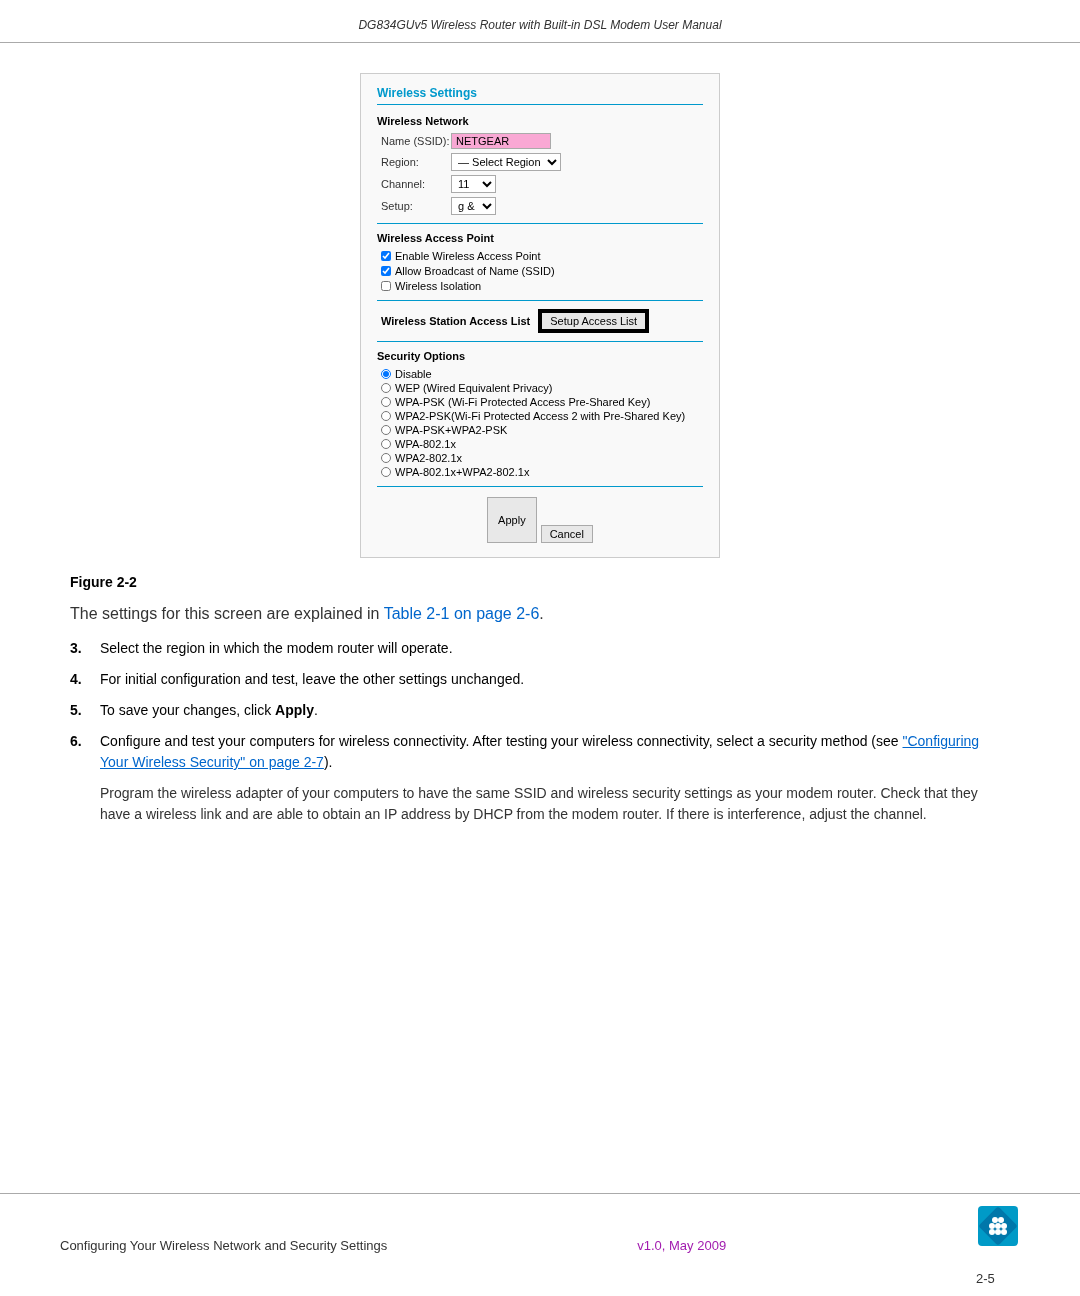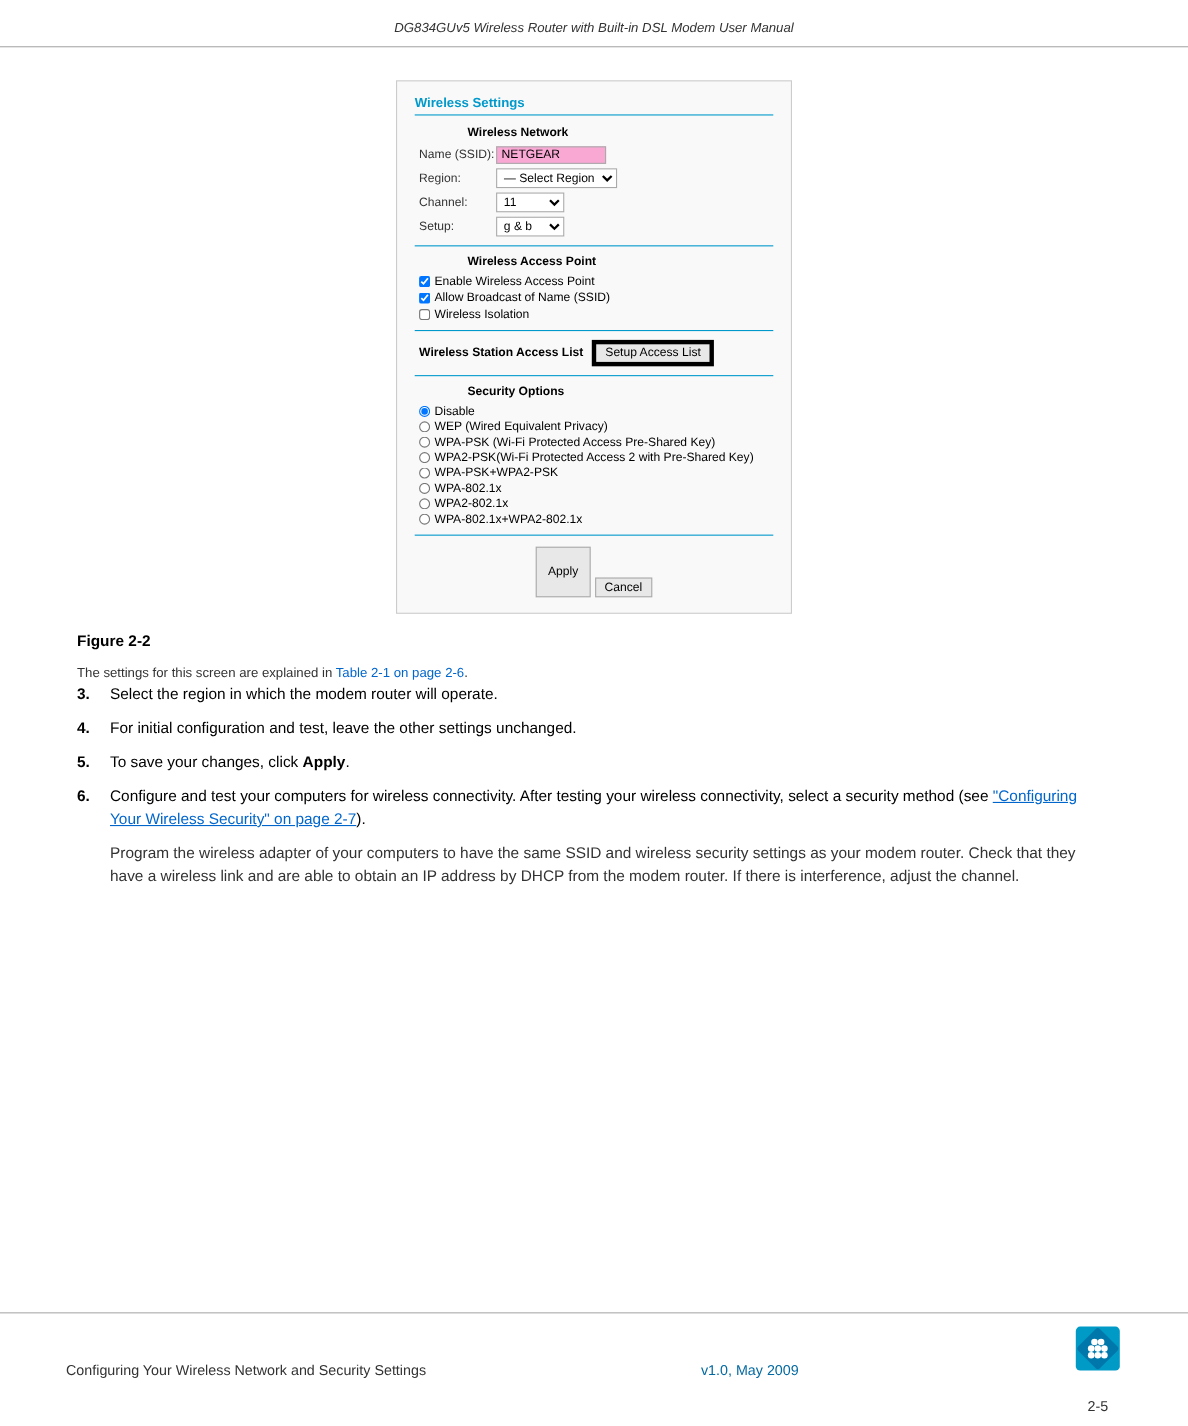--- a/index.html
+++ b/index.html
@@ -46,21 +46,20 @@
       border-bottom: 1px solid #0099cc;
       padding-bottom: 4px;
       margin-bottom: 10px;
     }
 
     .figure-box .subsection-title {
       font-weight: bold;
       font-size: 11px;
       margin-bottom: 6px;
       margin-top: 6px;
-      margin-left: 48px;
     }
 
     .figure-box .form-row {
       display: flex;
       align-items: center;
       margin-bottom: 4px;
       padding-left: 4px;
     }
 
     .figure-box .form-label {
@@ -83,21 +82,21 @@
       font-size: 11px;
       background: #fff;
       width: 110px;
     }
 
     .figure-box .form-control-select-sm {
       border: 1px solid #aaa;
       padding: 1px 2px;
       font-size: 11px;
       background: #fff;
-      width: 62px;
+      width: 45px;
     }
 
     .figure-box .divider {
       border: none;
       border-top: 1px solid #0099cc;
       margin: 8px 0;
     }
 
     .figure-box .checkbox-row {
       display: flex;
@@ -169,23 +168,23 @@
 
     
     .figure-caption {
       font-weight: bold;
       font-size: 14px;
       margin-bottom: 12px;
     }
 
     
     .body-text {
-      font-size: 12px;
-      color: #333;
-      margin-bottom: 0;
+      font-size: 16px;
+      color: #333;
+      margin-bottom: 12px;
       line-height: 1.5;
     }
 
     .body-text a {
       color: #0066cc;
       text-decoration: none;
     }
 
     .list-item {
       display: flex;
@@ -229,28 +228,27 @@
       justify-content: space-between;
     }
 
     .footer-left {
       font-size: 13px;
       color: #333;
     }
 
     .footer-center {
       font-size: 13px;
-      color: #0369a1;
+      color: #a21caf;
       text-align: center;
     }
 
     .footer-right {
       display: flex;
       flex-direction: column;
-      align-items: center;
       gap: 23px;
     }
 
     
     .telkom-logo {
       width: 44px;
       height: 44px;
     }
 
     .footer-page {

